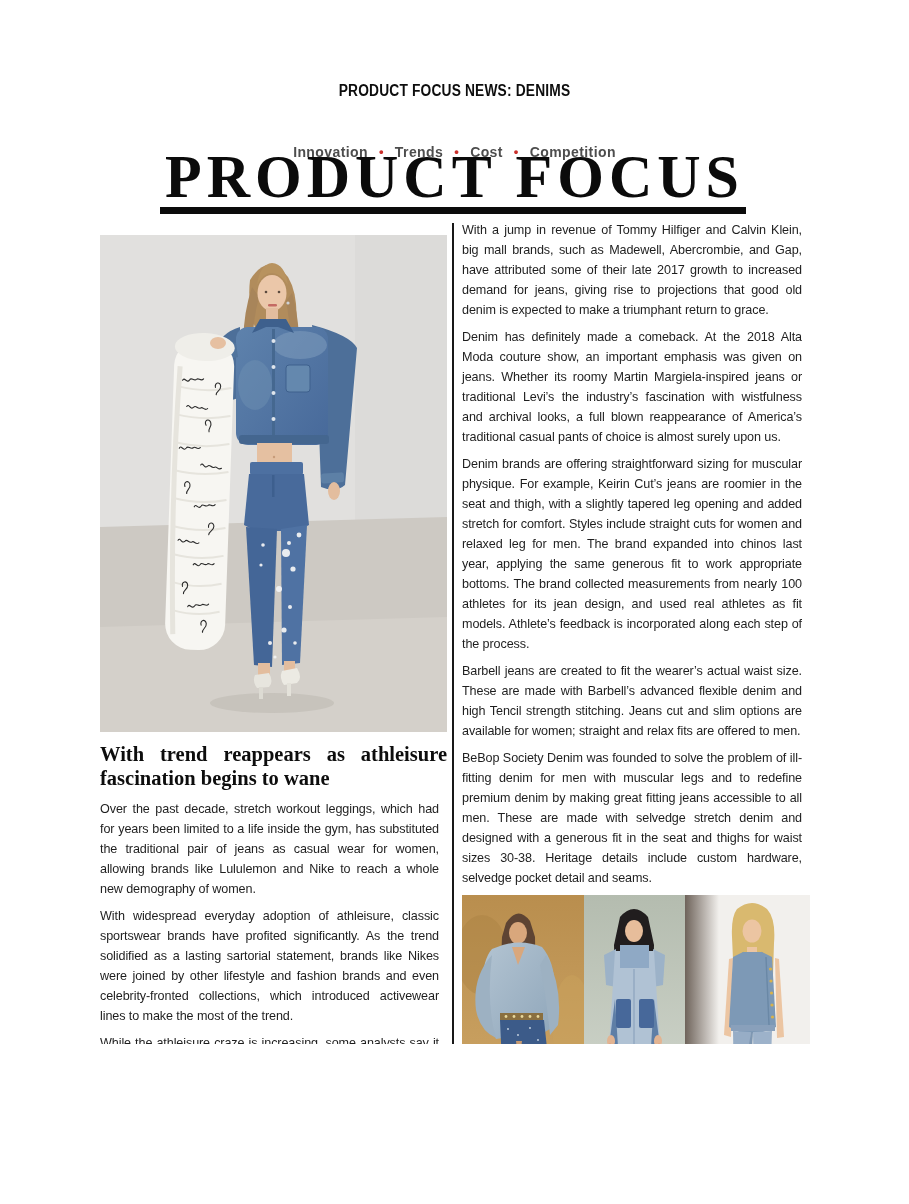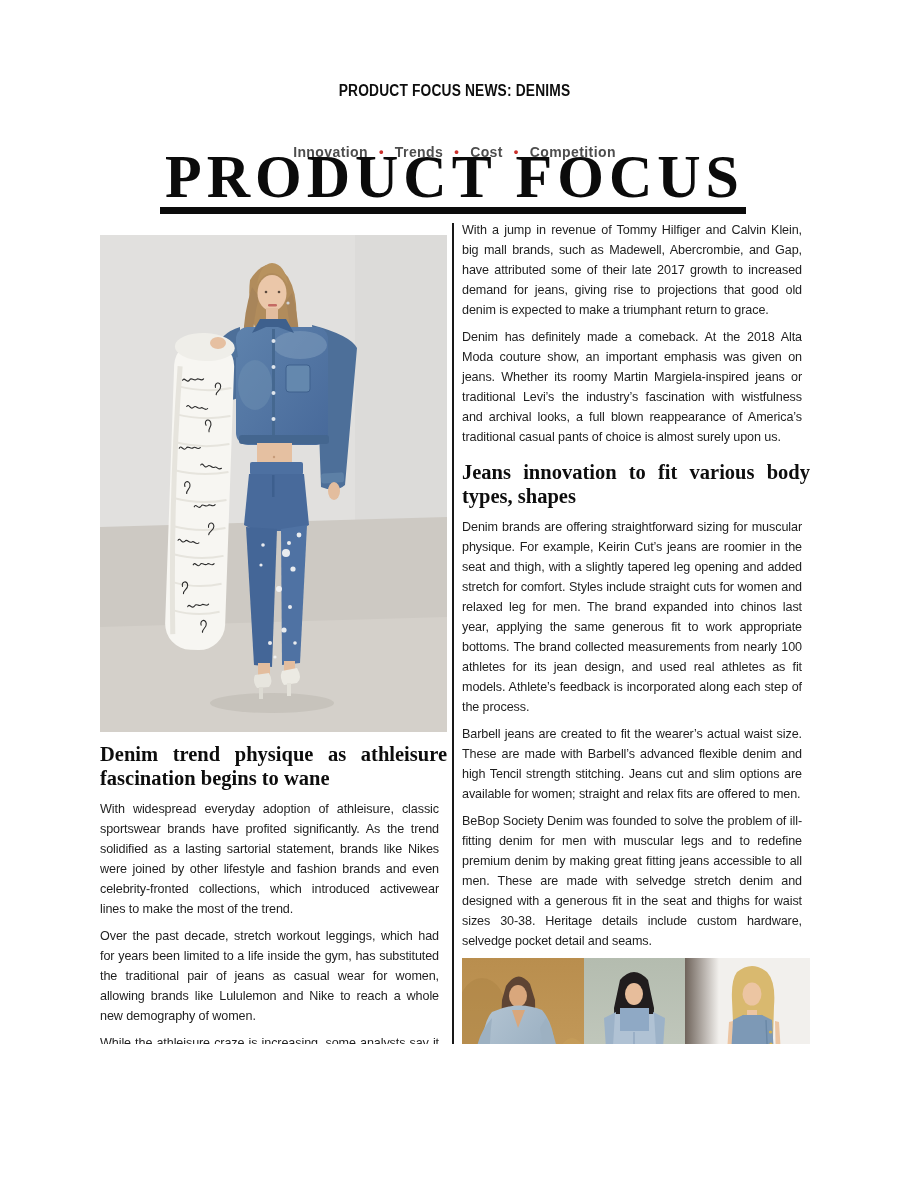--- a/index.html
+++ b/index.html
@@ -154,31 +154,30 @@
         <use href="#scr2" transform="translate(110,292) rotate(12)"></use>
         <use href="#scr" transform="translate(80,306) rotate(5)"></use>
         <use href="#scr" transform="translate(96,330) rotate(-5)"></use>
         <use href="#scr2" transform="translate(86,352) rotate(6)"></use>
         <use href="#scr" transform="translate(92,372) rotate(-9)"></use>
         <use href="#scr2" transform="translate(106,390) rotate(3)"></use>
       </g>
       <ellipse cx="118" cy="108" rx="8" ry="6" fill="#e6c0a1"></ellipse>
     </svg>
 
-    <h2 class="left-heading">Denim trend physique as athleisure fascination begins to wane</h2>
+    <h2 class="left-heading">With trend reappears as athleisure fascination begins to wane</h2>
+    <p>Over the past decade, stretch workout leggings, which had for years been limited to a life inside the gym, has substituted the traditional pair of jeans as casual wear for women, allowing brands like Lululemon and Nike to reach a whole new demography of women.</p>
     <p>With widespread everyday adoption of athleisure, classic sportswear brands have profited significantly. As the trend solidified as a lasting sartorial statement, brands like Nikes were joined by other lifestyle and fashion brands and even celebrity-fronted collections, which introduced activewear lines to make the most of the trend.</p>
-    <p>Over the past decade, stretch workout leggings, which had for years been limited to a life inside the gym, has substituted the traditional pair of jeans as casual wear for women, allowing brands like Lululemon and Nike to reach a whole new demography of women.</p>
     <p>While the athleisure craze is increasing, some analysts say it has reached its saturation point and sales are beginning to slow. This has has resulted in a renewed interest in denim. Sales of many traditional sportswear giants are starting to dip for stretchy leggings and crop tops, while discounters Walmart and Target are pushing further into sportswear, fast-fashion retailers like Forever 21 and H&amp;M are entering the space resulting in a fall in prices.</p>
   </div>
 
   <div class="col-right body-text">
     <p>With a jump in revenue of Tommy Hilfiger and Calvin Klein, big mall brands, such as Madewell, Abercrombie, and Gap, have attributed some of their late 2017 growth to increased demand for jeans, giving rise to projections that good old denim is expected to make a triumphant return to grace.</p>
     <p>Denim has definitely made a comeback. At the 2018 Alta Moda couture show, an important emphasis was given on jeans. Whether its roomy Martin Margiela-inspired jeans or traditional Levi’s the industry’s fascination with wistfulness and archival looks, a full blown reappearance of America’s traditional casual pants of choice is almost surely upon us.</p>
 
-    <h2 class="right-heading">Jeans innovation to fit various body types, shapes</h2>
 
     <p>Denim brands are offering straightforward sizing for muscular physique. For example, Keirin Cut’s jeans are roomier in the seat and thigh, with a slightly tapered leg opening and added stretch for comfort. Styles include straight cuts for women and relaxed leg for men. The brand expanded into chinos last year, applying the same generous fit to work appropriate bottoms. The brand collected measurements from nearly 100 athletes for its jean design, and used real athletes as fit models. Athlete’s feedback is incorporated along each step of the process.</p>
     <p>Barbell jeans are created to fit the wearer’s actual waist size. These are made with Barbell’s advanced flexible denim and high Tencil strength stitching. Jeans cut and slim options are available for women; straight and relax fits are offered to men.</p>
     <p>BeBop Society Denim was founded to solve the problem of ill-fitting denim for men with muscular legs and to redefine premium denim by making great fitting jeans accessible to all men. These are made with selvedge stretch denim and designed with a generous fit in the seat and thighs for waist sizes 30-38. Heritage details include custom hardware, selvedge pocket detail and seams.</p>
 
     <div class="photo-strip">
 
       <svg width="122" height="263" viewBox="0 0 122 263" xmlns="http://www.w3.org/2000/svg">
         <defs>
           <linearGradient id="w1" x1="0" y1="0" x2="0" y2="1">

